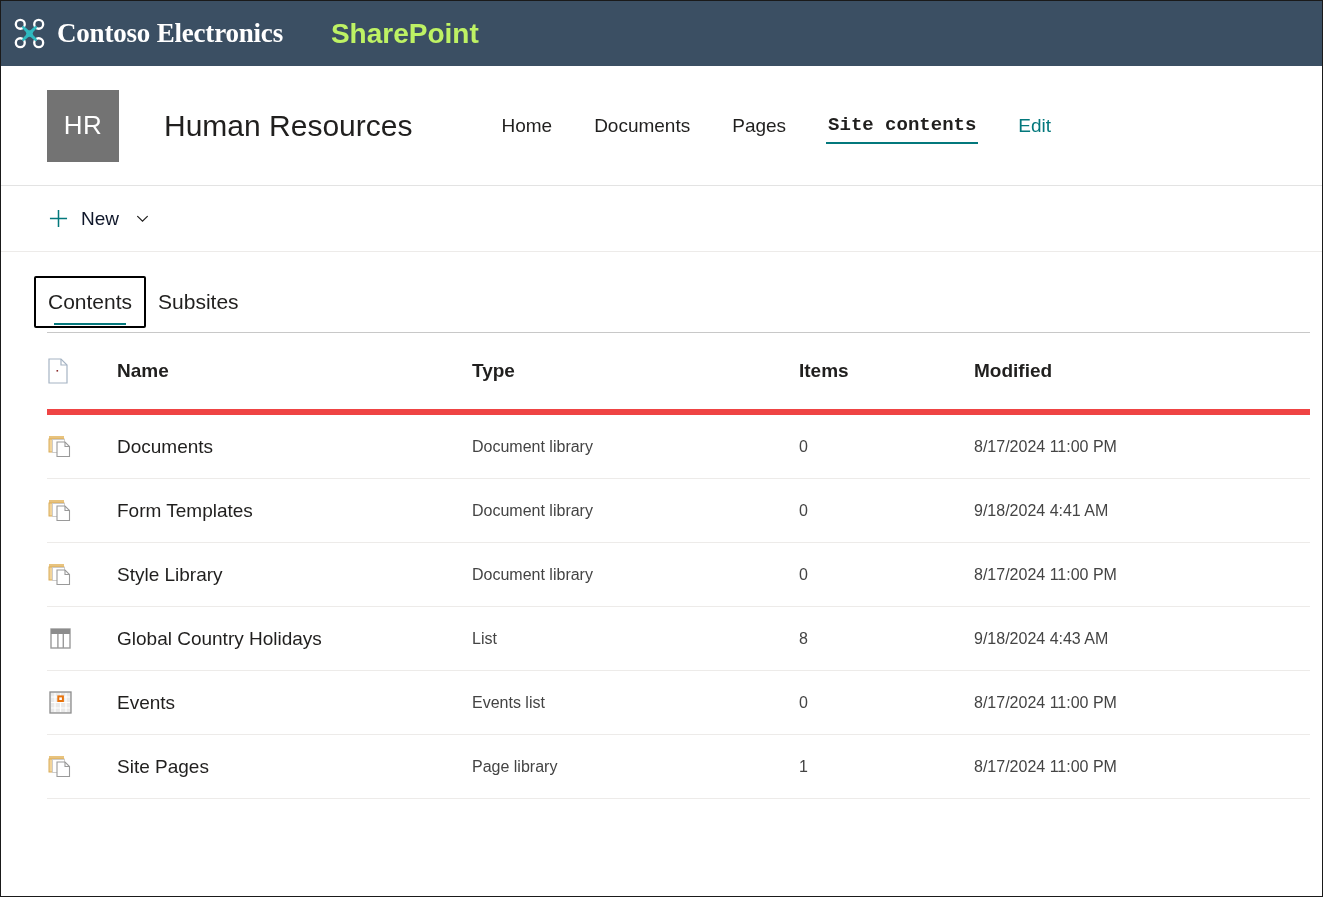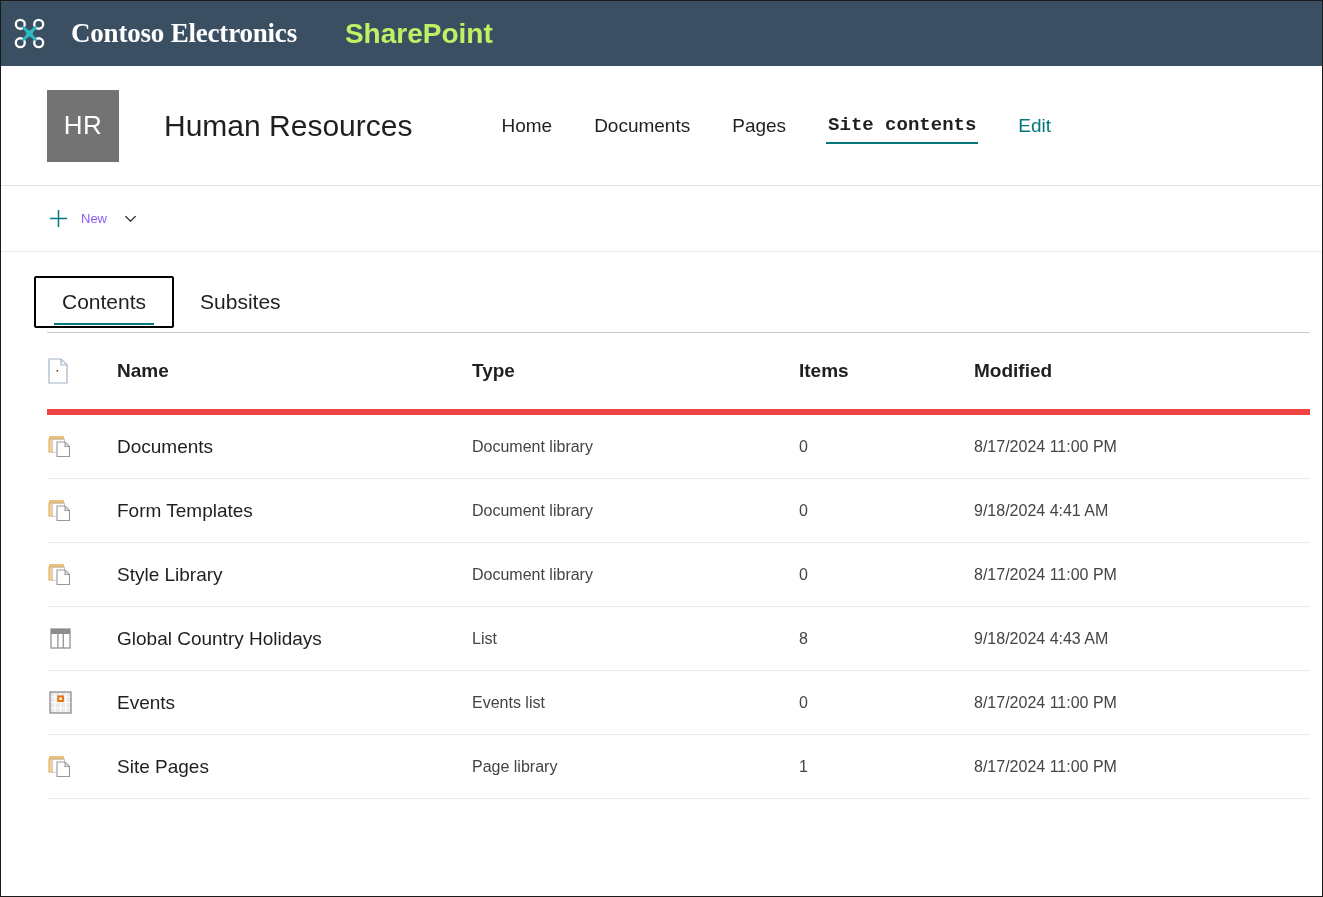--- a/index.html
+++ b/index.html
@@ -29,21 +29,21 @@
     height: 65px;
     background: #3b4f63;
     display: flex;
     align-items: center;
     padding-left: 13px;
     box-sizing: border-box;
   }
   .brand {
     display: flex;
     align-items: center;
-    gap: 26px;
+    gap: 12px;
   }
   .brand-logo {
     width: 31px;
     height: 31px;
     flex: 0 0 auto;
     display: block;
   }
   .brand-name {
     color: #ffffff;
     font-size: 27px;
@@ -140,42 +140,42 @@
     cursor: pointer;
     padding: 6px 4px;
   }
   .plus-icon {
     width: 19px;
     height: 19px;
     display: block;
     flex: 0 0 auto;
   }
   .new-label {
-    font-size: 13px;
-    color: #8b5cf6;
+    font-size: 19px;
+    color: #0f172a;
   }
   .chev-icon {
     width: 13px;
     height: 13px;
     display: block;
     margin-left: 4px;
   }
 
   
   .pivot-row {
     display: flex;
     align-items: center;
     padding-left: 33px;
     margin-top: 20px;
     height: 60px;
   }
   .pivot {
     font-size: 21px;
     color: #201f1e;
-    padding: 12px 26px;
+    padding: 12px 12px;
     position: relative;
     cursor: pointer;
     box-sizing: border-box;
     white-space: nowrap;
   }
   .pivot.selected {
     border: 2px solid #000000;
     border-radius: 2px;
   }
   .pivot.selected::after {

